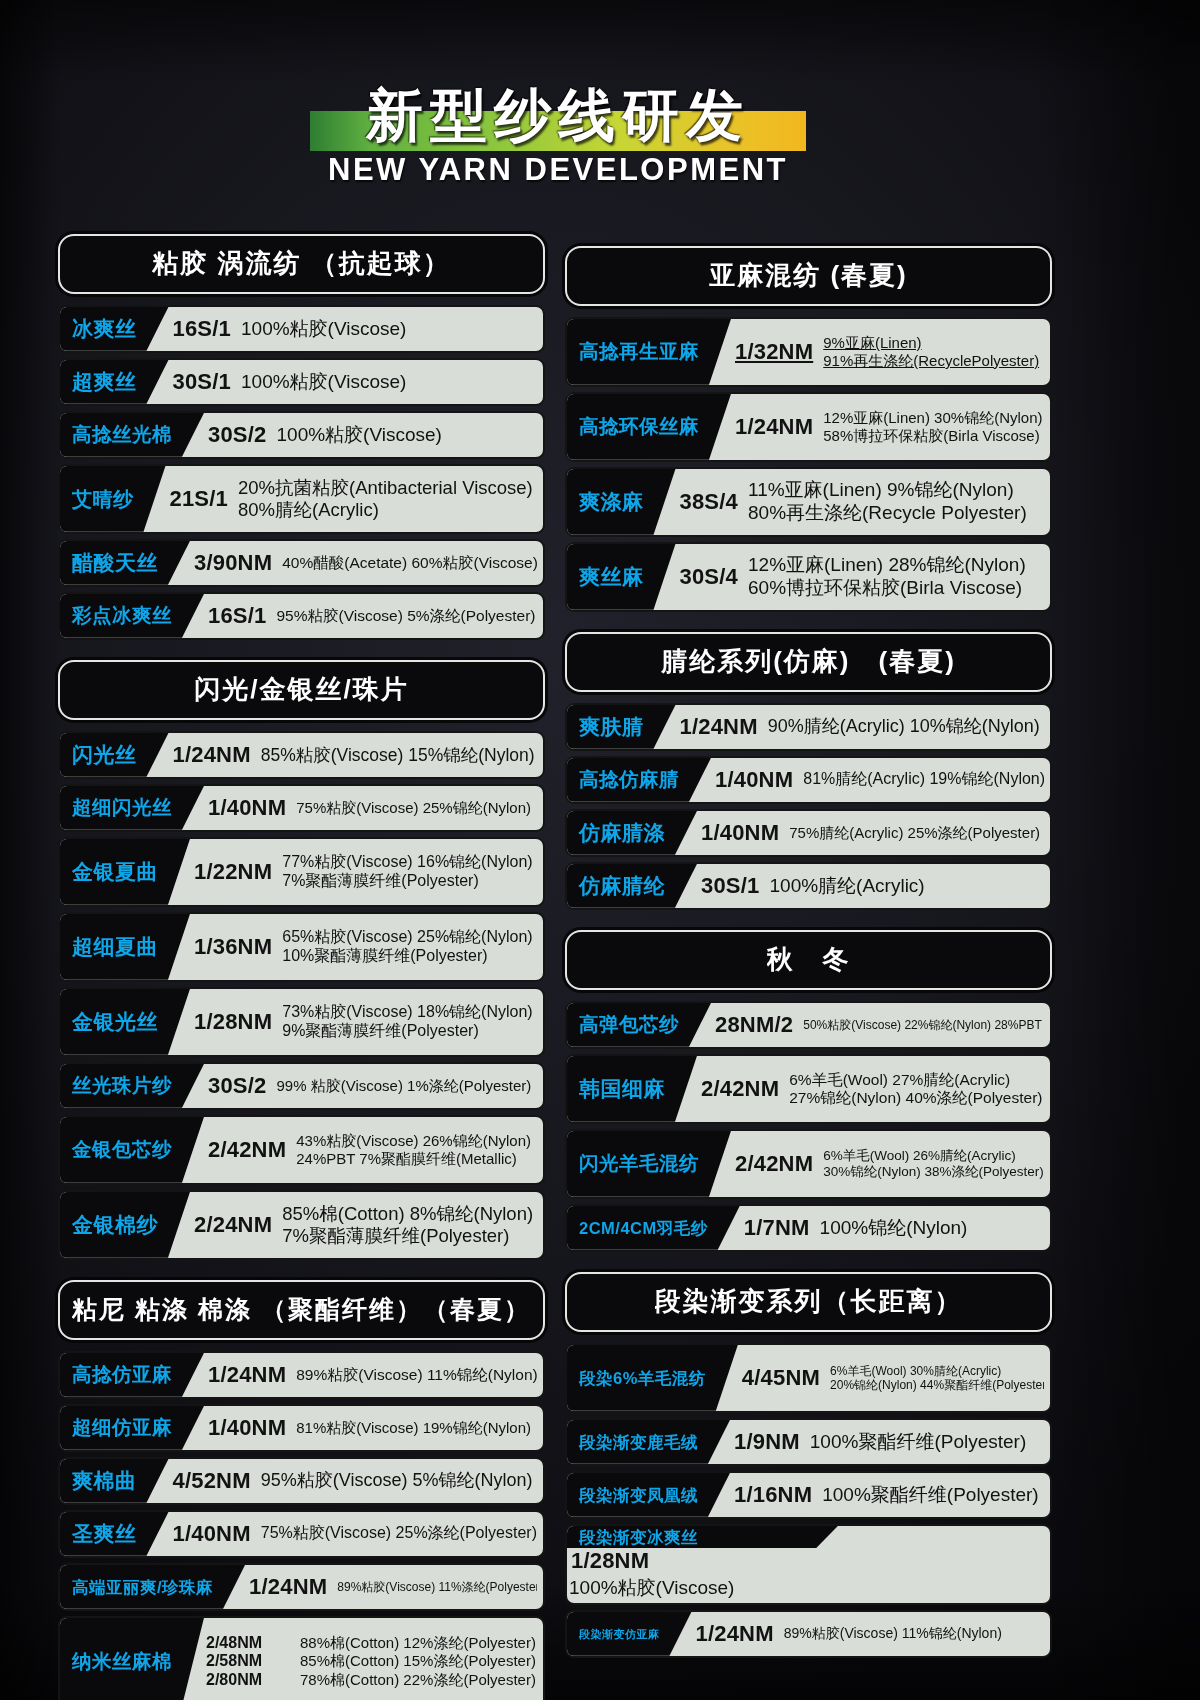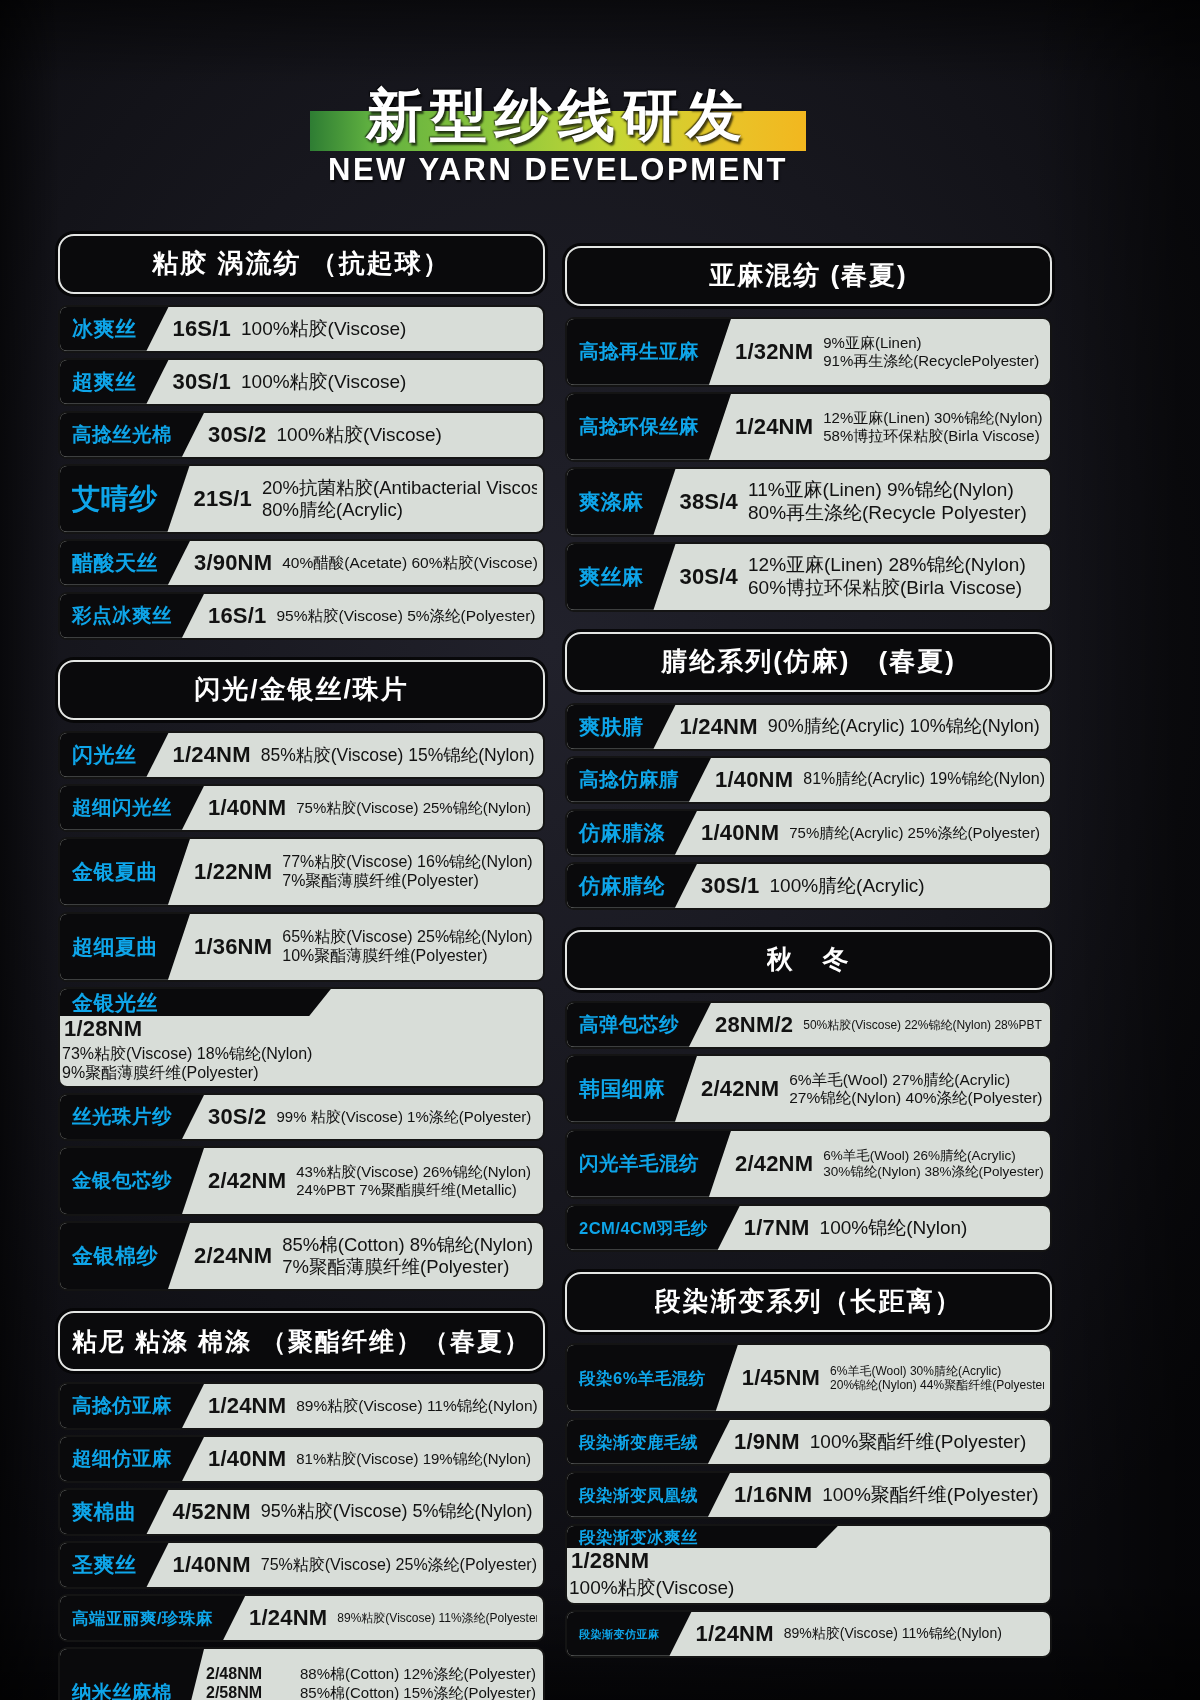--- a/index.html
+++ b/index.html
@@ -82,21 +82,21 @@
             <div class="row-label">
               <span style="font-size: 19.5px;">高捻丝光棉</span>
             </div>
             <div class="row-spec">30S/2</div>
             <div class="row-comp">
               <div class="comp-line fitchild">100%粘胶(Viscose)</div>
             </div>
           </div>
           <div class="row" style="min-height: 66px;">
             <div class="row-label">
-              <span style="font-size: 28px;">艾晴纱</span>
+              <span style="font-size: 20px;">艾晴纱</span>
             </div>
             <div class="row-spec">21S/1</div>
             <div class="row-comp" style="font-size: 18.5px;">
               <div class="comp-line fitchild">20%抗菌粘胶(Antibacterial Viscose)</div>
               <div class="comp-line fitchild">80%腈纶(Acrylic)</div>
             </div>
           </div>
           <div class="row" style="min-height: 44px;">
             <div class="row-label">
               <span style="font-size: 21px;">醋酸天丝</span>
@@ -151,21 +151,21 @@
           <div class="row" style="min-height: 66px;">
             <div class="row-label">
               <span style="font-size: 21px;">超细夏曲</span>
             </div>
             <div class="row-spec">1/36NM</div>
             <div class="row-comp" style="font-size: 16px;">
               <div class="comp-line fitchild">65%粘胶(Viscose) 25%锦纶(Nylon)</div>
               <div class="comp-line fitchild">10%聚酯薄膜纤维(Polyester)</div>
             </div>
           </div>
-          <div class="row" style="min-height: 66px; flex-direction: column;">
+          <div class="row" style="min-height: 66px;">
             <div class="row-label">
               <span style="font-size: 21px;">金银光丝</span>
             </div>
             <div class="row-spec">1/28NM</div>
             <div class="row-comp" style="font-size: 16px;">
               <div class="comp-line fitchild">73%粘胶(Viscose) 18%锦纶(Nylon)</div>
               <div class="comp-line fitchild">9%聚酯薄膜纤维(Polyester)</div>
             </div>
           </div>
           <div class="row" style="min-height: 44px;">
@@ -266,21 +266,21 @@
               </div>
             </div>
           </div>
         </section>
       </div>
     <div class="col col-right" id="col-right">
         <section class="section">
           <div class="sec-header">
             <span>亚麻混纺 (春夏)</span>
           </div>
-          <div class="row" style="min-height: 66px;">
+          <div class="row" style="min-height: 66px; text-decoration: underline;">
             <div class="row-label">
               <span style="font-size: 19.5px;">高捻再生亚麻</span>
             </div>
             <div class="row-spec">1/32NM</div>
             <div class="row-comp" style="font-size: 15px;">
               <div class="comp-line fitchild">9%亚麻(Linen)</div>
               <div class="comp-line fitchild">91%再生涤纶(RecyclePolyester)</div>
             </div>
           </div>
           <div class="row" style="min-height: 66px;">
@@ -399,21 +399,21 @@
           </div>
         </section>
         <section class="section">
           <div class="sec-header">
             <span>段染渐变系列（长距离）</span>
           </div>
           <div class="row" style="min-height: 66px;">
             <div class="row-label">
               <span style="font-size: 16.5px;">段染6%羊毛混纺</span>
             </div>
-            <div class="row-spec">1/45NM</div>
+            <div class="row-spec">4/45NM</div>
             <div class="row-comp" style="font-size: 12px;">
               <div class="comp-line fitchild">6%羊毛(Wool) 30%腈纶(Acrylic)</div>
               <div class="comp-line fitchild">20%锦纶(Nylon) 44%聚酯纤维(Polyester)</div>
             </div>
           </div>
           <div class="row" style="min-height: 44px;">
             <div class="row-label">
               <span style="font-size: 16.5px;">段染渐变鹿毛绒</span>
             </div>
             <div class="row-spec">1/9NM</div>

